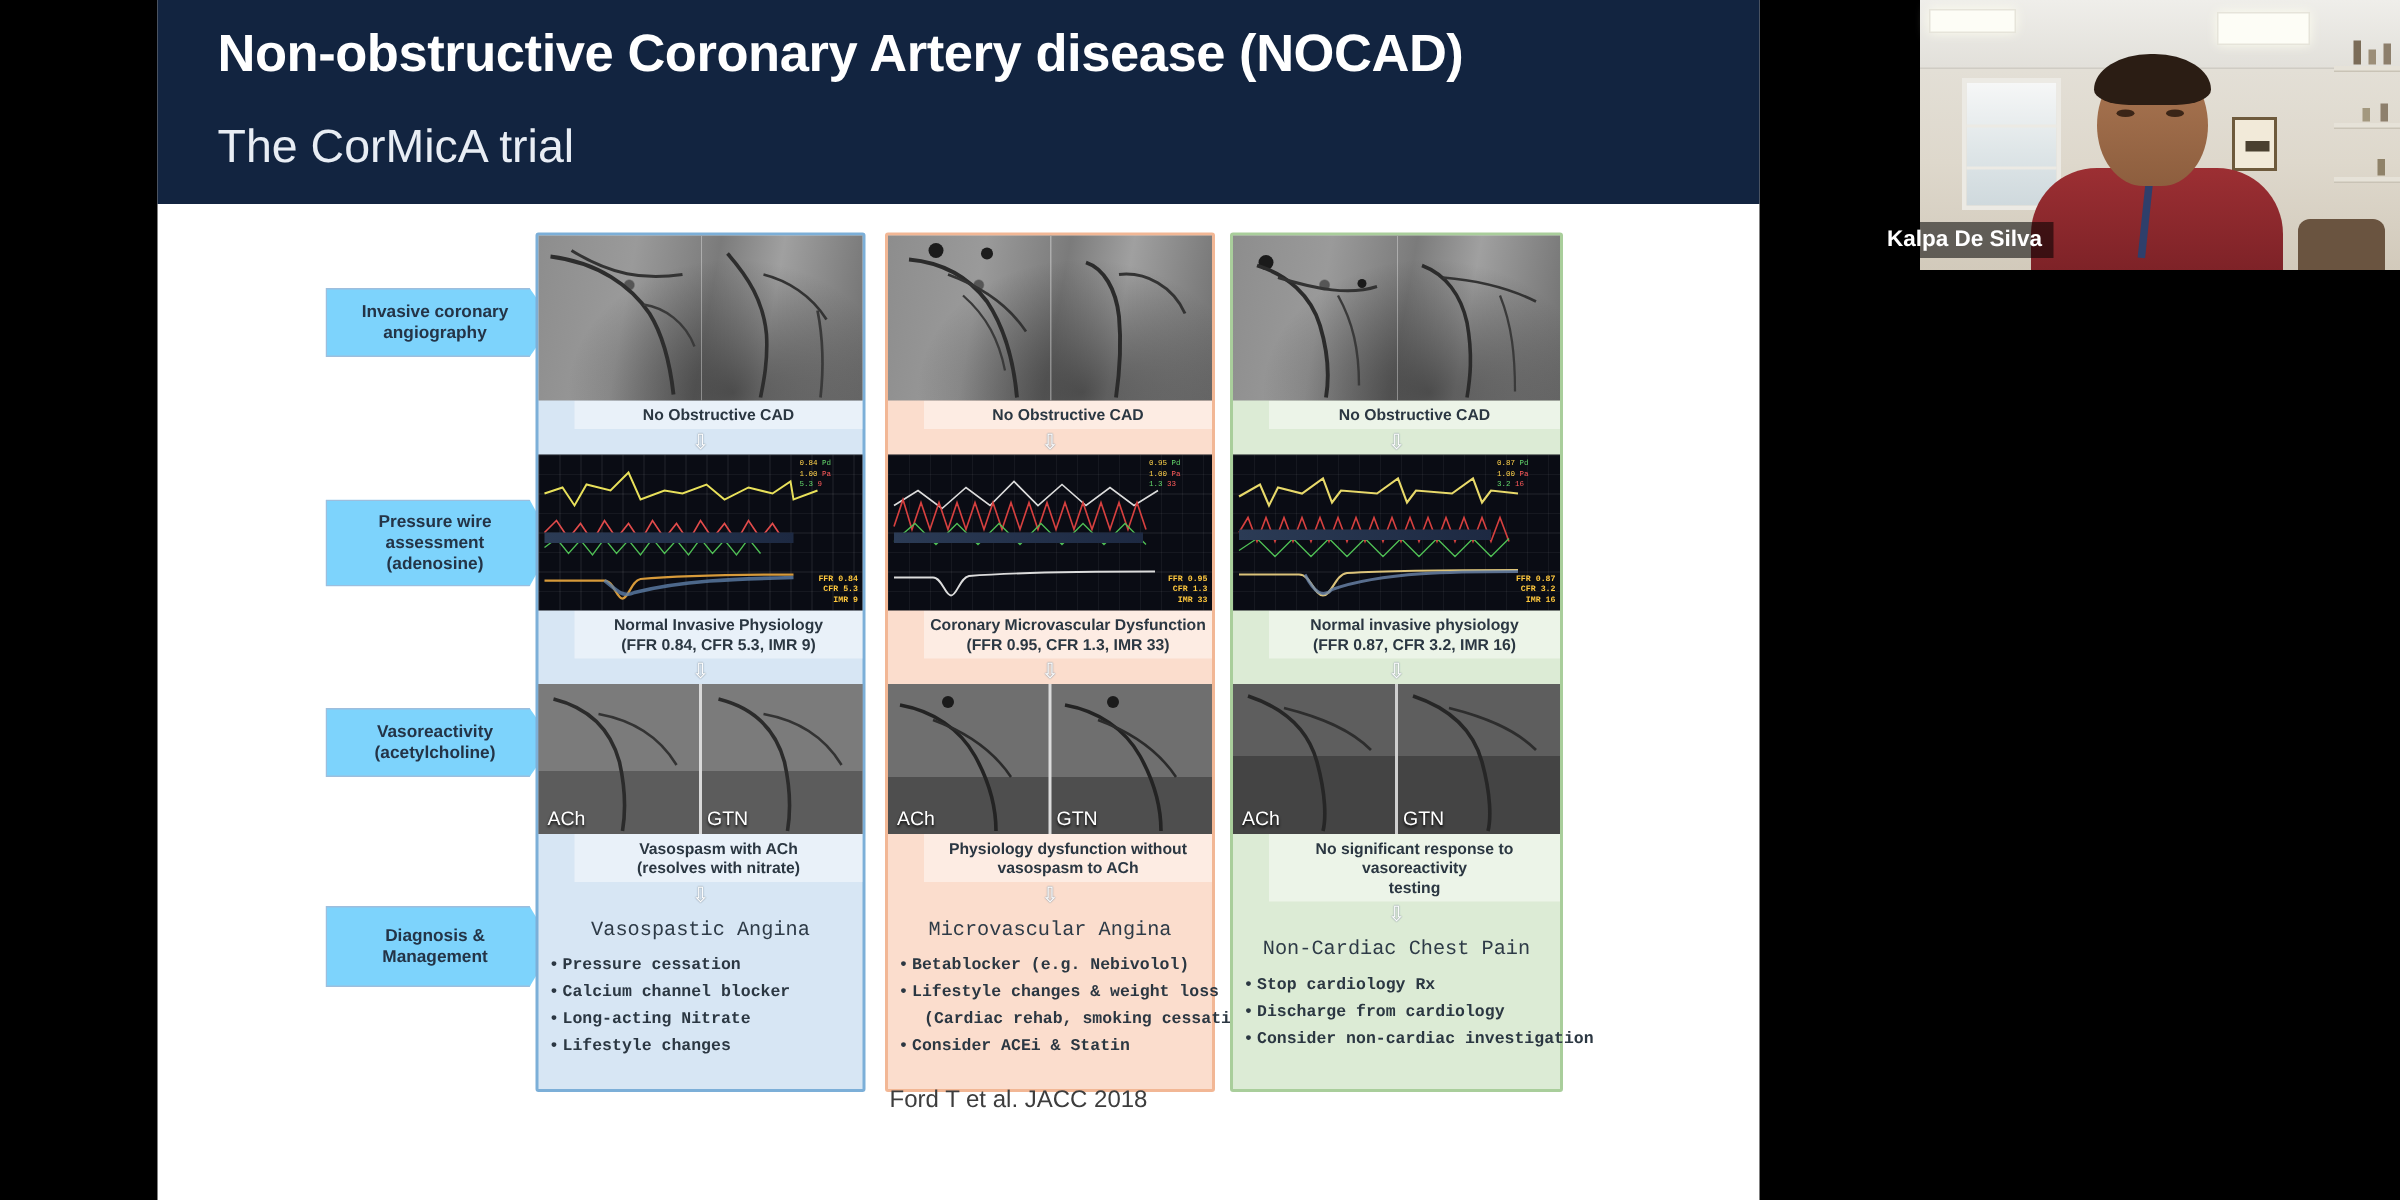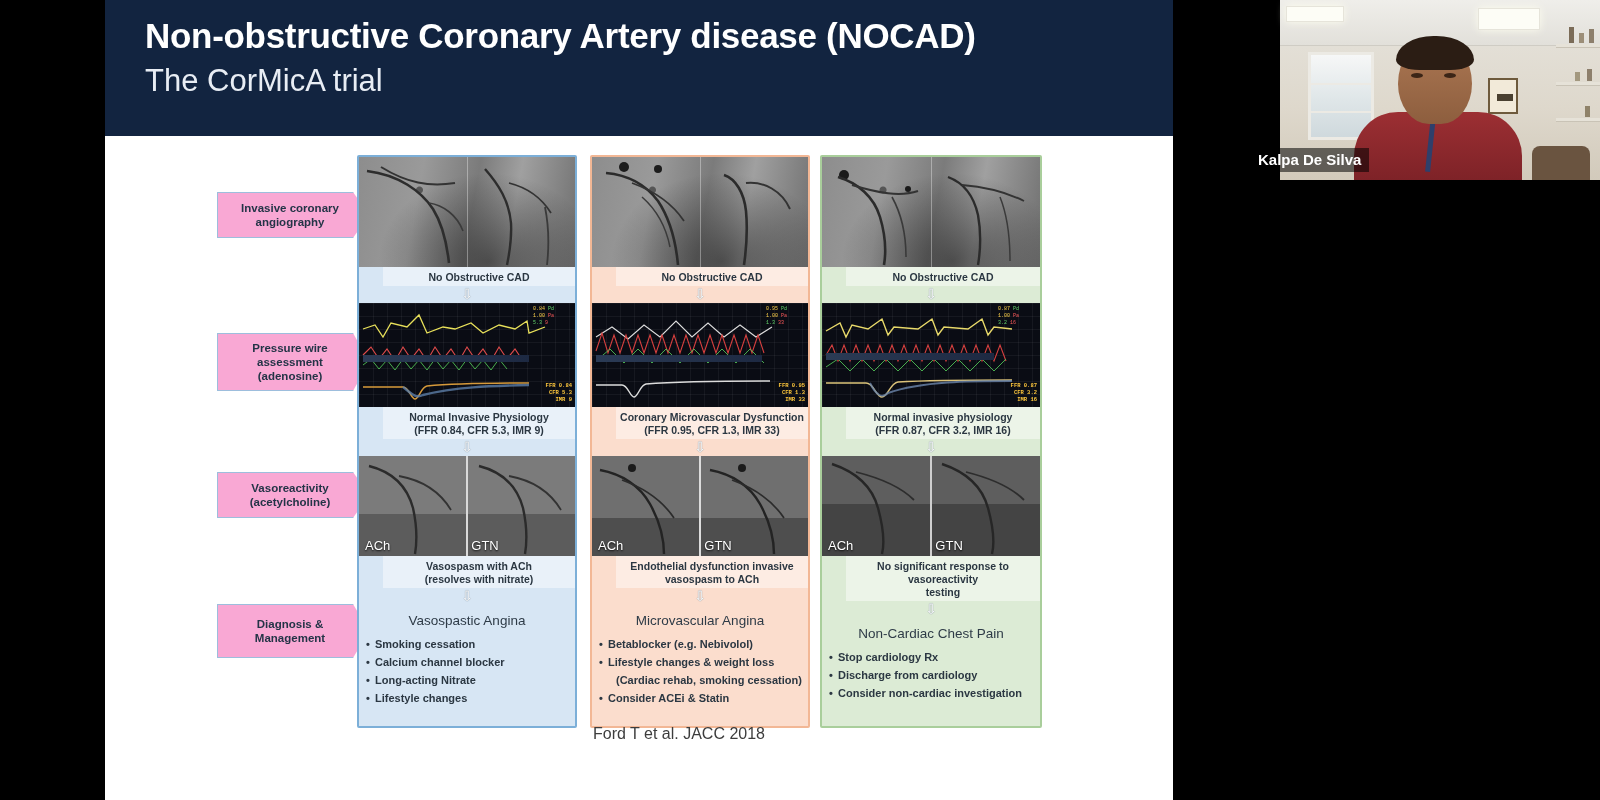--- a/index.html
+++ b/index.html
@@ -20,30 +20,30 @@
     position: absolute; left: 0; top: 0; width: 1068px; height: 136px;
     background: #122440;
     padding: 14px 0 0 40px;
   }
   #slide-title {
     color: #ffffff; font-size: 35px; font-weight: bold; letter-spacing: -0.3px;
     line-height: 44px; white-space: nowrap;
   }
   #slide-subtitle {
     color: #e8edf4; font-size: 31px; font-weight: 400; line-height: 42px;
-    margin-top: 2px; white-space: nowrap;
+    margin-top: 19px; white-space: nowrap;
   }
 
   
   #figure { position: absolute; left: 0; top: 136px; width: 1068px; height: 664px; }
 
   
   .stage-label {
     position: absolute;
-    background: #f9a8d4; border: 1px solid #9dbedd;
+    background: #7dd3fc; border: 1px solid #9dbedd;
     color: #243447; font-size: 11.5px; font-weight: bold; line-height: 14px;
     text-align: center;
     display: flex; align-items: center; justify-content: center;
     padding: 4px 14px 4px 8px;
     clip-path: polygon(0 0, calc(100% - 16px) 0, 100% 50%, calc(100% - 16px) 100%, 0 100%);
   }
   #stage-angio     { left: 112px; top: 56px;  width: 152px; height: 46px; }
   #stage-pressure  { left: 112px; top: 197px; width: 152px; height: 58px; }
   #stage-vaso      { left: 112px; top: 336px; width: 152px; height: 46px; }
   #stage-diag      { left: 112px; top: 468px; width: 152px; height: 54px; }
@@ -109,21 +109,21 @@
 
   .achgtn { height: 100px; position: relative; background: #5b5b5b; }
   .achgtn .lbl {
     position: absolute; bottom: 3px; color: #fff; font-size: 13px; font-weight: 500;
     text-shadow: 0 1px 2px rgba(0,0,0,.9);
   }
   .achgtn .lbl.ach { left: 6px; }
   .achgtn .lbl.gtn { left: 52%; }
 
   
-  .diagbox { padding: 8px 6px 10px 6px; }
+  .diagbox { padding: 8px 6px 10px 6px; font-family: Liberation Mono, monospace; }
   .diagbox .dx {
     text-align: center; font-size: 13.5px; color: #2e3b47; margin-bottom: 7px;
   }
   .diagbox ul { list-style: none; }
   .diagbox li {
     font-size: 11px; font-weight: bold; color: #2b3742; line-height: 18px;
     padding-left: 10px; position: relative; white-space: nowrap;
   }
   .diagbox li::before {
     content: "\2022"; position: absolute; left: 1px; top: 0;
@@ -287,21 +287,21 @@
         </div>
         <div class="capbar light">
           <div>Vasospasm with ACh</div>
           <div>(resolves with nitrate)</div>
         </div>
         <span class="arrow-down">⇩</span>
 
         <div class="diagbox">
           <div class="dx">Vasospastic Angina</div>
           <ul>
-            <li>Smoking cessation</li>
+            <li>Pressure cessation</li>
             <li>Calcium channel blocker</li>
             <li>Long-acting Nitrate</li>
             <li>Lifestyle changes</li>
           </ul>
         </div>
       </div>
 
       <div class="col orange">
         <div class="imgbox angio">
           <svg width="216" height="110" style="position:absolute;inset:0">
@@ -351,21 +351,21 @@
             <path d="M8 14 C30 18, 48 30, 58 48 C68 66, 72 84, 72 98" stroke="#232323" stroke-width="2.4" fill="none"></path>
             <path d="M30 24 C52 32, 70 44, 82 62" stroke="#2b2b2b" stroke-width="1.7" fill="none"></path>
             <circle cx="150" cy="12" r="4" fill="#1b1b1b"></circle>
             <path d="M118 14 C140 18, 158 30, 168 48 C178 66, 182 84, 182 98" stroke="#232323" stroke-width="2.4" fill="none"></path>
             <path d="M140 24 C162 32, 180 44, 192 62" stroke="#2b2b2b" stroke-width="1.7" fill="none"></path>
           </svg>
           <span class="lbl ach">ACh</span>
           <span class="lbl gtn">GTN</span>
         </div>
         <div class="capbar light">
-          <div>Endothelial dysfunction invasive</div>
+          <div>Physiology dysfunction without</div>
           <div>vasospasm to ACh</div>
         </div>
         <span class="arrow-down">⇩</span>
 
         <div class="diagbox">
           <div class="dx">Microvascular Angina</div>
           <ul>
             <li>Betablocker (e.g. Nebivolol)</li>
             <li>Lifestyle changes &amp; weight loss</li>
             <li class="sub">(Cardiac rehab, smoking cessation)</li>

